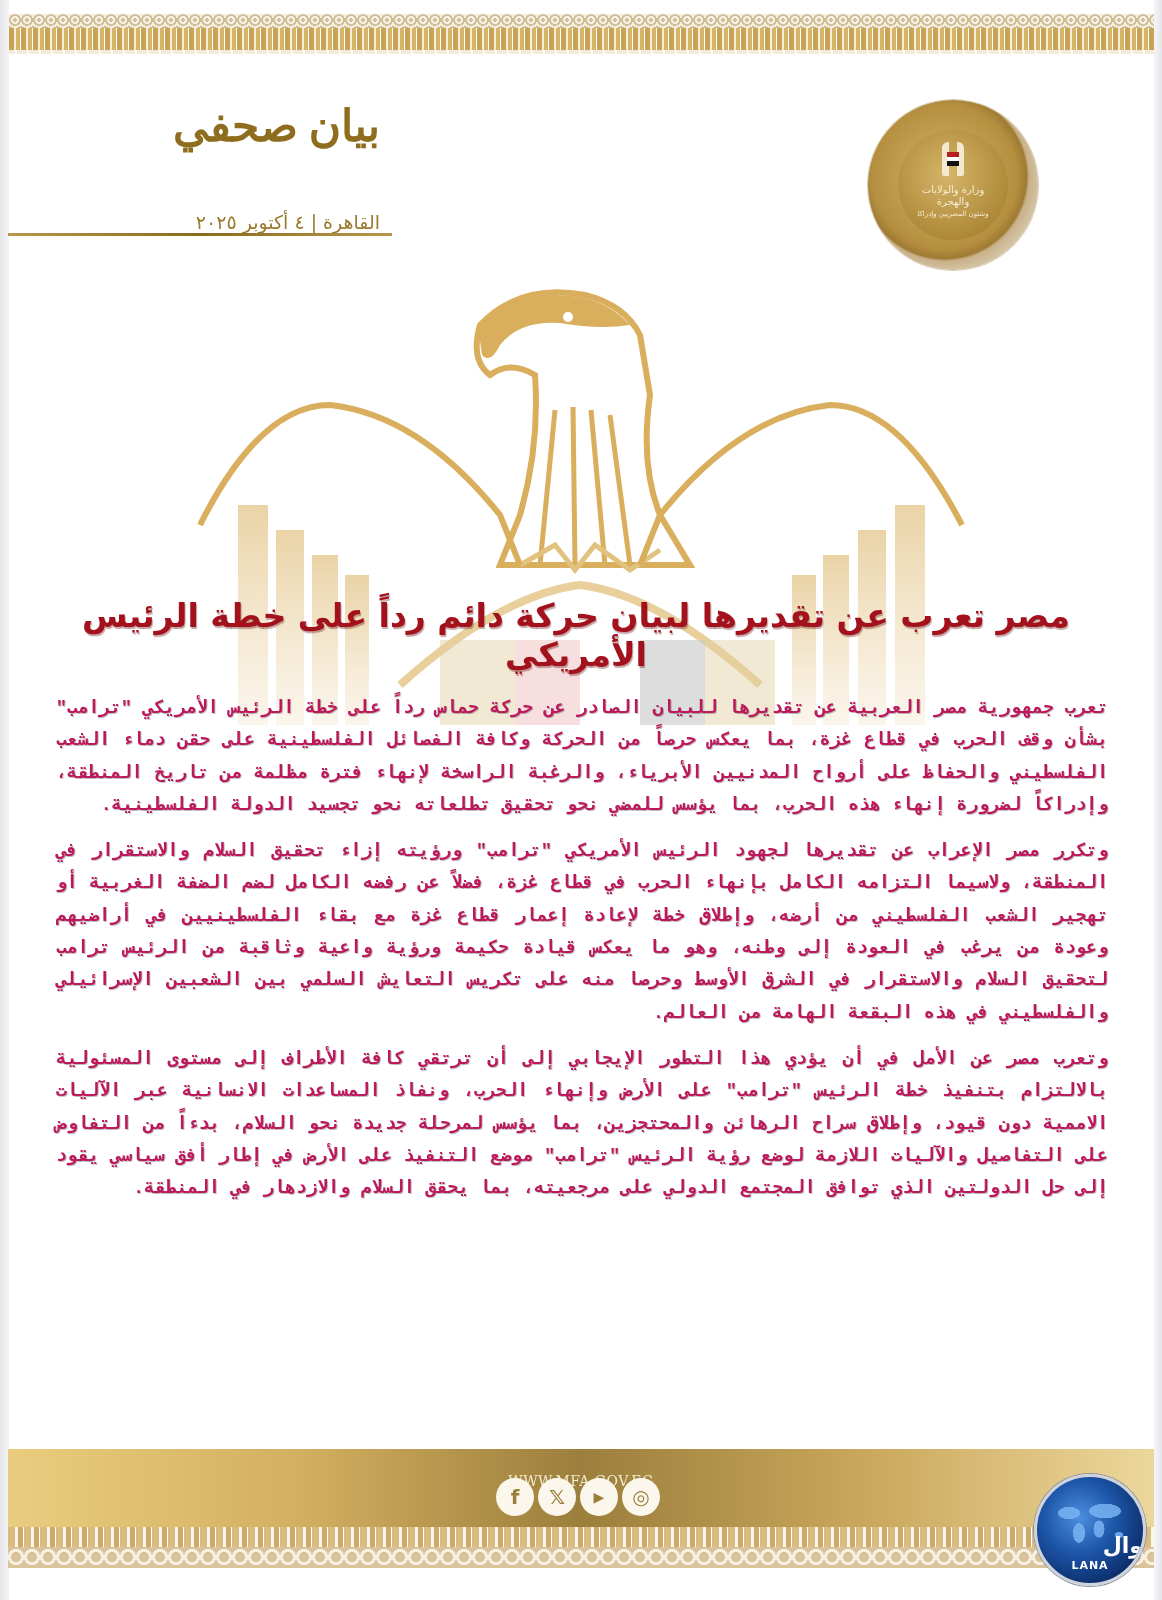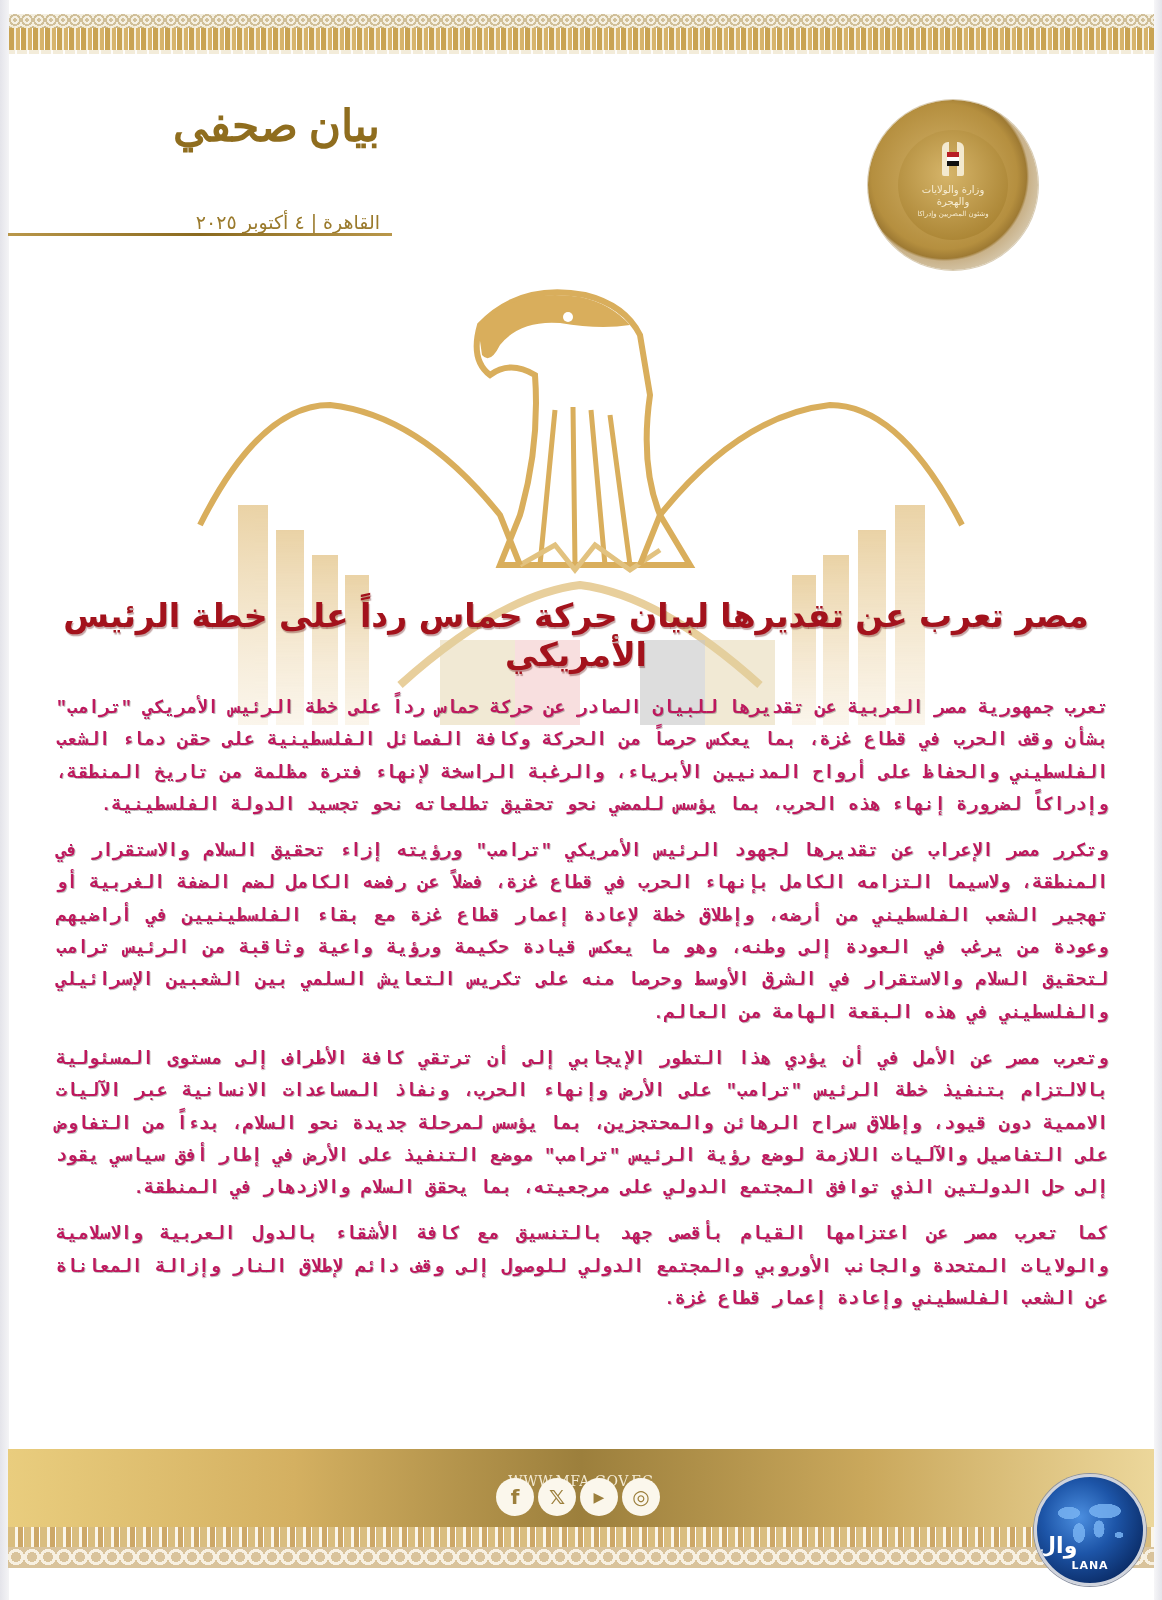--- a/index.html
+++ b/index.html
@@ -122,21 +122,21 @@
   .lana-map {
     position:absolute; left:12px; top:22px; width:80px; height:44px;
     background:
       radial-gradient(ellipse 18px 10px at 20px 14px, #78b3f2 60%, transparent 62%),
       radial-gradient(ellipse 10px 16px at 30px 34px, #78b3f2 60%, transparent 62%),
       radial-gradient(ellipse 26px 12px at 56px 12px, #78b3f2 60%, transparent 62%),
       radial-gradient(ellipse 9px 14px at 50px 30px, #78b3f2 60%, transparent 62%),
       radial-gradient(ellipse 7px 5px at 70px 36px, #78b3f2 60%, transparent 62%);
     opacity:.85;
   }
-  .lana-ar { position:absolute; left:0; right:0; top:56px; text-align:left; color:#fff; font-weight:bold; font-size:22px; direction:rtl; }
+  .lana-ar { position:absolute; left:0; right:0; top:56px; text-align:right; color:#fff; font-weight:bold; font-size:22px; direction:rtl; }
   .lana-en { position:absolute; left:0; right:0; top:82px; text-align:center; color:#fff; font-weight:bold; font-size:11px; letter-spacing:1px; }
 </style>
 </head>
 <body>
 
 <div class="frame-left"></div>
 <div class="frame-right"></div>
 
 <div class="border-top"></div>
 
@@ -185,27 +185,26 @@
     <rect x="792" y="310" width="24" height="150"></rect>
   </g>
 
   <rect x="440" y="375" width="75" height="85" fill="#e1cfa0" opacity=".45"></rect>
   <rect x="515" y="375" width="65" height="85" fill="#f2c4c4" opacity=".55"></rect>
   <rect x="580" y="375" width="60" height="85" fill="#ffffff"></rect>
   <rect x="640" y="375" width="65" height="85" fill="#c6c6c6" opacity=".6"></rect>
   <rect x="705" y="375" width="70" height="85" fill="#e1cfa0" opacity=".45"></rect>
 </svg>
 
-<div class="headline">مصر تعرب عن تقديرها لبيان حركة حماس رداً على خطة الرئيس الأمريكي</div>
+<div class="headline">مصر تعرب عن تقديرها لبيان حركة دائم رداً على خطة الرئيس الأمريكي</div>
 
 <div class="body-text">
   <p>تعرب جمهورية مصر العربية عن تقديرها للبيان الصادر عن حركة حماس رداً على خطة الرئيس الأمريكي "ترامب" بشأن وقف الحرب في قطاع غزة، بما يعكس حرصاً من الحركة وكافة الفصائل الفلسطينية على حقن دماء الشعب الفلسطيني والحفاظ على أرواح المدنيين الأبرياء، والرغبة الراسخة لإنهاء فترة مظلمة من تاريخ المنطقة، وإدراكاً لضرورة إنهاء هذه الحرب، بما يؤسس للمضي نحو تحقيق تطلعاته نحو تجسيد الدولة الفلسطينية.</p>
   <p>وتكرر مصر الإعراب عن تقديرها لجهود الرئيس الأمريكي "ترامب" ورؤيته إزاء تحقيق السلام والاستقرار في المنطقة، ولاسيما التزامه الكامل بإنهاء الحرب في قطاع غزة، فضلاً عن رفضه الكامل لضم الضفة الغربية أو تهجير الشعب الفلسطيني من أرضه، وإطلاق خطة لإعادة إعمار قطاع غزة مع بقاء الفلسطينيين في أراضيهم وعودة من يرغب في العودة إلى وطنه، وهو ما يعكس قيادة حكيمة ورؤية واعية وثاقبة من الرئيس ترامب لتحقيق السلام والاستقرار في الشرق الأوسط وحرصا منه على تكريس التعايش السلمي بين الشعبين الإسرائيلي والفلسطيني في هذه البقعة الهامة من العالم.</p>
   <p>وتعرب مصر عن الأمل في أن يؤدي هذا التطور الإيجابي إلى أن ترتقي كافة الأطراف إلى مستوى المسئولية بالالتزام بتنفيذ خطة الرئيس "ترامب" على الأرض وإنهاء الحرب، ونفاذ المساعدات الانسانية عبر الآليات الاممية دون قيود، وإطلاق سراح الرهائن والمحتجزين، بما يؤسس لمرحلة جديدة نحو السلام، بدءاً من التفاوض على التفاصيل والآليات اللازمة لوضع رؤية الرئيس "ترامب" موضع التنفيذ على الأرض في إطار أفق سياسي يقود إلى حل الدولتين الذي توافق المجتمع الدولي على مرجعيته، بما يحقق السلام والازدهار في المنطقة.</p>
-  <p>كما تعرب مصر عن اعتزامها القيام بأقصى جهد بالتنسيق مع كافة الأشقاء بالدول العربية والاسلامية والولايات المتحدة والجانب الأوروبي والمجتمع الدولي للوصول إلى وقف دائم لإطلاق النار وإزالة المعاناة عن الشعب الفلسطيني وإعادة إعمار قطاع غزة.</p>
 </div>
 
 <div class="footer-band"></div>
 <div class="footer-url">WWW.MFA.GOV.EG</div>
 <div class="social">
   <div class="ic">f</div>
   <div class="ic">𝕏</div>
   <div class="ic" style="font-size:14px">▶</div>
   <div class="ic">◎</div>
 </div>

